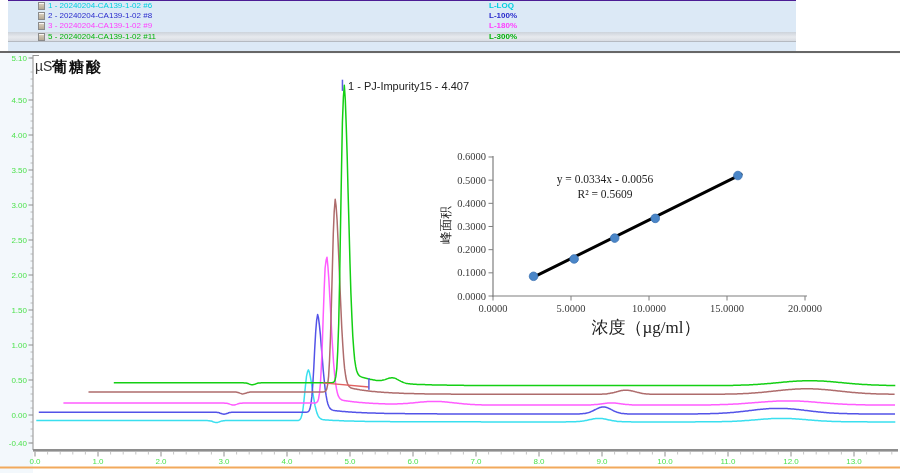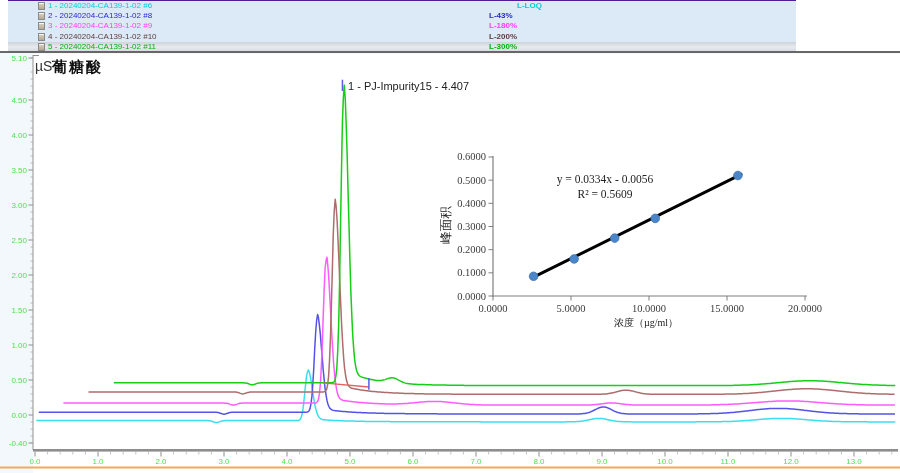--- a/index.html
+++ b/index.html
@@ -36,45 +36,40 @@
   .us-label{position:absolute;left:35px;top:58px;font-size:14px;color:#333;}
   .chrom-title{position:absolute;left:52px;top:58px;font-size:15px;font-weight:bold;color:#111;letter-spacing:2px;}
   .peak-label{position:absolute;left:348px;top:80px;font-size:11px;color:#222;white-space:nowrap;}
   .inset-eq{position:absolute;left:480px;top:173px;width:250px;text-align:center;
     font-family:"Liberation Serif",serif;font-size:11.5px;color:#222;}
   .inset-r2{position:absolute;left:480px;top:188px;width:250px;text-align:center;
     font-family:"Liberation Serif",serif;font-size:11.5px;color:#222;}
   .inset-ylabel{position:absolute;left:405px;top:218px;width:80px;height:14px;text-align:center;
     font-family:"Liberation Serif",serif;font-size:12.5px;color:#222;transform:rotate(-90deg);}
   .inset-xlabel{position:absolute;left:566px;top:316px;width:160px;text-align:center;
-    font-family:"Liberation Serif",serif;font-size:10px;color:#222;}
+    font-family:"Liberation Serif",serif;font-size:17px;color:#222;}
 </style>
 </head>
 <body>
 
 <div class="header">
     <div class="legend-row">
       <span class="sample-icon"></span>
       <span class="sample-name" style="color: rgb(0, 207, 223);">1 - 20240204-CA139-1-02 #6</span>
-      <span class="sample-level" style="color: rgb(0, 207, 223); margin-left: 28px;">L-LOQ</span>
+      <span class="sample-level" style="color: rgb(0, 207, 223);">L-LOQ</span>
     </div>
     <div class="legend-row">
       <span class="sample-icon"></span>
       <span class="sample-name" style="color: rgb(41, 41, 204);">2 - 20240204-CA139-1-02 #8</span>
-      <span class="sample-level" style="color: rgb(41, 41, 204);">L-43%</span>
+      <span class="sample-level" style="color: rgb(41, 41, 204);">L-100%</span>
     </div>
     <div class="legend-row">
       <span class="sample-icon"></span>
       <span class="sample-name" style="color: rgb(255, 61, 255);">3 - 20240204-CA139-1-02 #9</span>
       <span class="sample-level" style="color: rgb(255, 61, 255);">L-180%</span>
-    </div>
-    <div class="legend-row">
-      <span class="sample-icon"></span>
-      <span class="sample-name" style="color: rgb(93, 60, 60);">4 - 20240204-CA139-1-02 #10</span>
-      <span class="sample-level" style="color: rgb(93, 60, 60);">L-200%</span>
     </div>
     <div class="legend-row selected">
       <span class="sample-icon"></span>
       <span class="sample-name" style="color: rgb(0, 180, 10);">5 - 20240204-CA139-1-02 #11</span>
       <span class="sample-level" style="color: rgb(0, 180, 10);">L-300%</span>
     </div>
   </div>
 <div class="separator"></div>
 <div class="separator-hl"></div>
 

